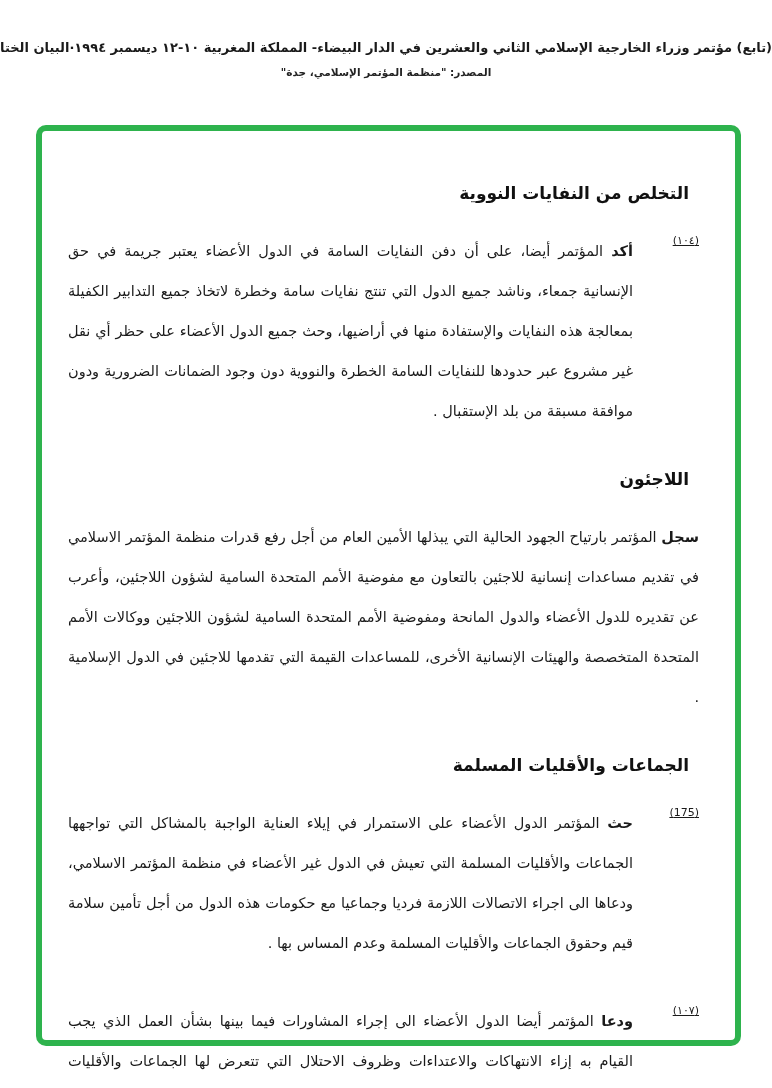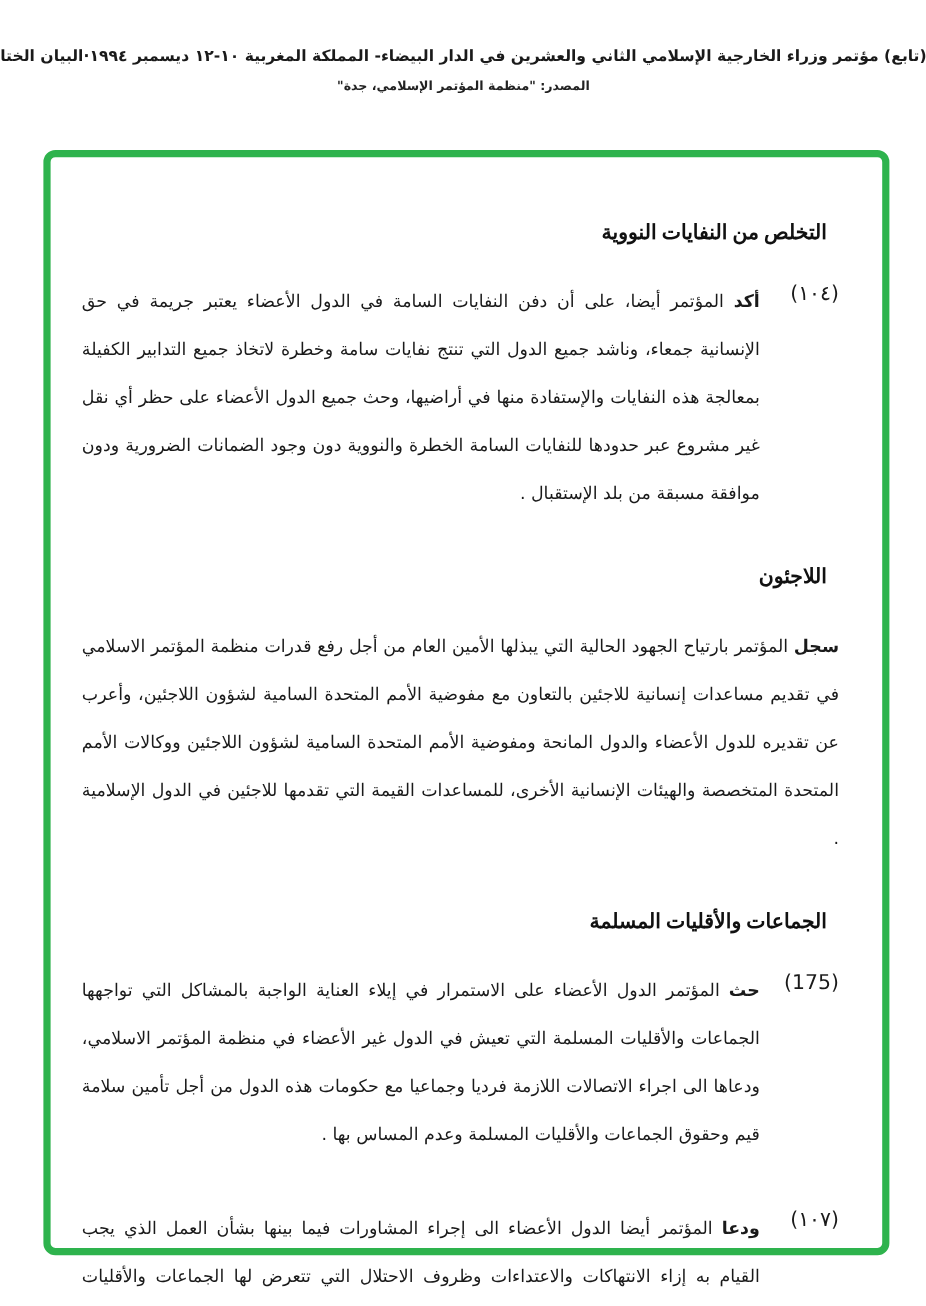--- a/index.html
+++ b/index.html
@@ -44,33 +44,33 @@
     border: 6px solid #2eb34d;
     border-radius: 10px;
     padding: 52px 36px 0 26px;
     background: #ffffff;
   }
   .section-heading {
     font-size: 17px;
     font-weight: bold;
     margin: 0 10px 28px 0;
     color: #111;
-    font-family: Liberation Serif, serif;
   }
   .section-heading.spaced { margin-top: 6px; }
   .para {
     display: flex;
     gap: 14px;
     margin-bottom: 38px;
   }
   .para-num {
     flex: 0 0 52px;
-    font-size: 17px;
+    font-size: 11px;
     padding-top: 3px;
     white-space: nowrap;
+    text-decoration: underline;
   }
   .para-text {
     flex: 1;
     font-size: 14.5px;
     line-height: 40px;
     text-align: justify;
     text-justify: inter-word;
   }
   .lead { font-weight: bold; }
   .page-number {

